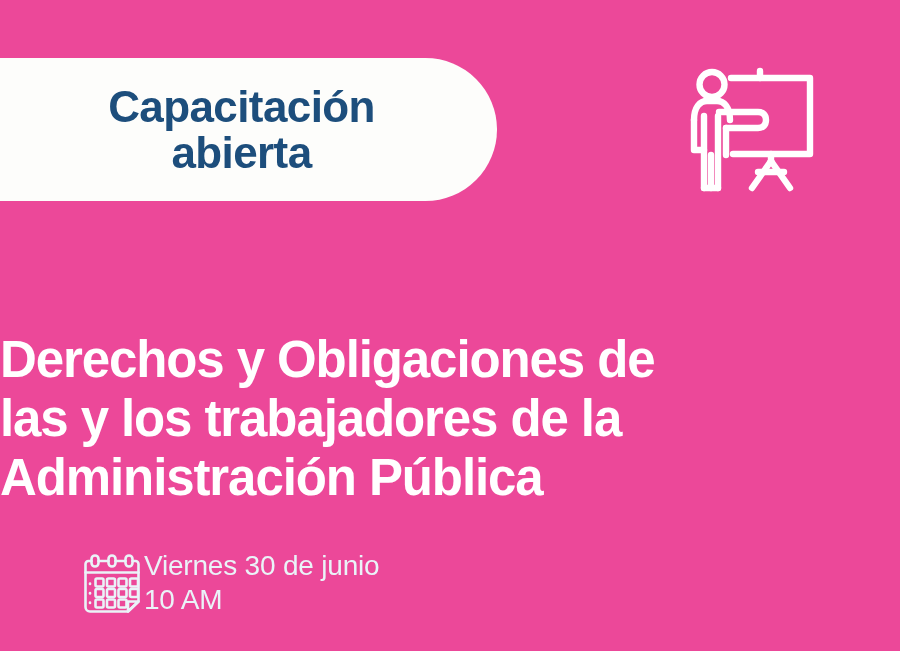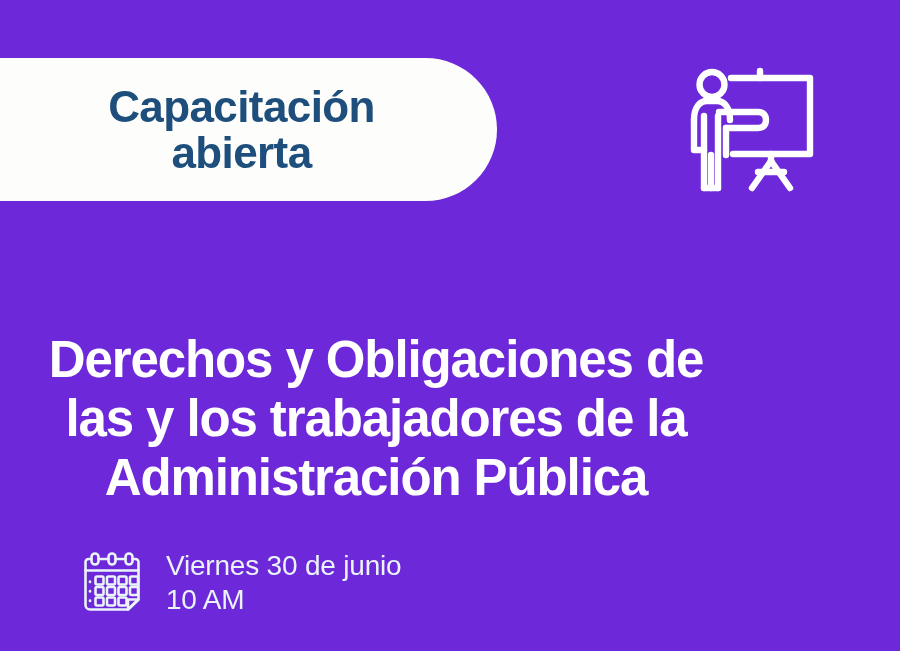--- a/index.html
+++ b/index.html
@@ -12,21 +12,21 @@
     height: 651px;
     overflow: hidden;
     font-family: "Liberation Sans", sans-serif;
     background: #1a4f7c;
   }
 
   #poster {
     position: relative;
     width: 900px;
     height: 651px;
-    background: #6d28d9;
+    background: #ec4899;
     overflow: hidden;
   }
 
   
   .banner-pill {
     position: absolute;
     left: -40px;
     top: 58px;
     width: 537px;
     height: 143px;
@@ -59,21 +59,20 @@
     height: 134px;
   }
   .presenter-icon svg { display: block; width: 100%; height: 100%; }
 
   
   .headline {
     position: absolute;
     left: 0;
     top: 296px;
     width: 752px;
-    text-align: center;
     color: #ffffff;
     font-family: "Liberation Sans", sans-serif;
     font-weight: bold;
     font-size: 51px;
     line-height: 59px;
     letter-spacing: -1.1px;
     white-space: pre-line;
   }
 
   
@@ -83,22 +82,22 @@
     top: 545px;
     width: 900px;
     height: 95px;
     display: flex;
     align-items: flex-start;
     box-sizing: border-box;
     padding-left: 82px;
   }
   .info-block {
     display: flex;
-    align-items: center;
-    gap: 24px;
+    align-items: flex-end;
+    gap: 2px;
   }
   .info-block.place { margin-left: 52px; }
 
   .info-icon {
     flex: 0 0 auto;
     width: 60px;
     height: 64px;
     margin-top: 3px;
   }
   .info-icon.pin { width: 52px; height: 66px; margin-left: 4px; }

